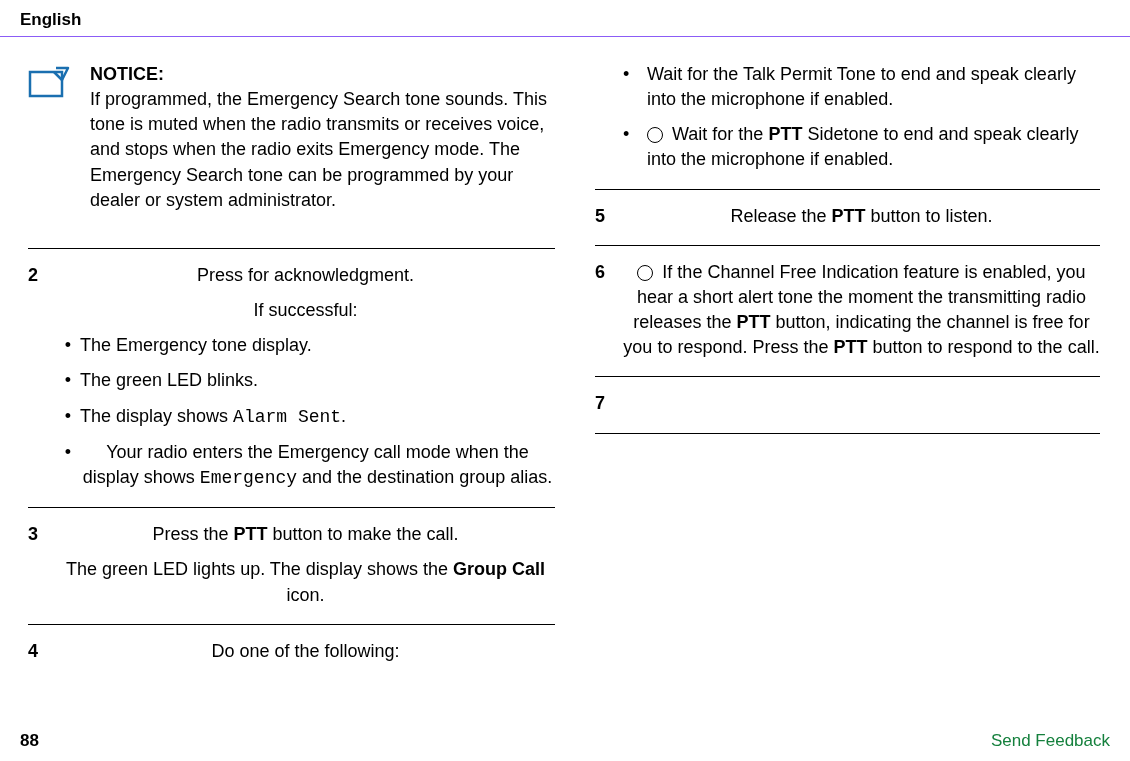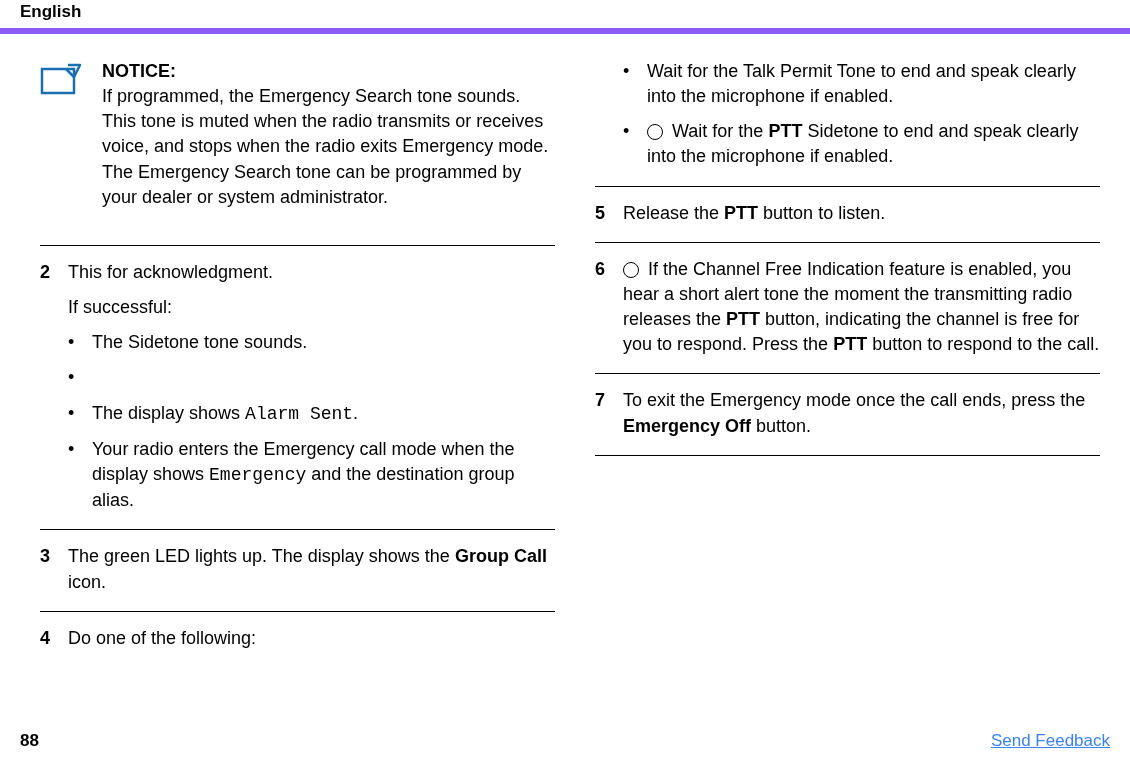--- a/index.html
+++ b/index.html
@@ -7,36 +7,36 @@
       font-family: Arial, Helvetica, sans-serif;
       width: 1130px;
       height: 761px;
       background: #fff;
       position: relative;
       font-size: 18px;
       line-height: 1.4;
       color: #000;
     }
     .header {
-      padding: 0 20px 4px;
-      border-bottom: 6px solid #8b5cf6;
+      padding: 8px 20px 4px;
+      border-bottom: 1px solid #8b5cf6;
     }
     .header-title {
       font-weight: bold;
       font-size: 17px;
     }
     .content {
       display: flex;
       padding: 0;
     }
     .column {
       width: 50%;
       padding: 10px 30px 0 30px;
     }
-    .col-left { padding-left: 40px; padding-right: 10px; }
+    .col-left { padding-left: 28px; padding-right: 10px; }
     .col-right { padding-left: 30px; padding-right: 30px; }
     .notice-block {
       display: flex;
       align-items: flex-start;
       margin-bottom: 20px;
       padding: 15px 0 15px 0;
     }
     .notice-icon {
       flex-shrink: 0;
       margin-right: 18px;
@@ -48,21 +48,21 @@
       border-top: 1.5px solid #000;
       padding: 14px 0 16px 0;
       display: flex;
     }
     .step-num {
       font-weight: bold;
       width: 28px;
       flex-shrink: 0;
       text-align: left;
     }
-    .step-body { flex: 1; }
+    .step-body { flex: 1; text-align: center; }
     .step-body p { margin-bottom: 10px; }
     .step-body p:last-child { margin-bottom: 0; }
     ul.bullets {
       list-style: none;
       padding: 0;
       margin: 0;
     }
     ul.bullets li {
       display: flex;
       margin-bottom: 10px;
@@ -94,21 +94,21 @@
       bottom: 8px;
       left: 0;
       right: 0;
       display: flex;
       justify-content: space-between;
       padding: 0 20px;
       font-size: 17px;
       gap: 14px;
     }
     .page-num { font-weight: bold; }
-    .feedback-link { color: #3b82f6; text-decoration: underline; }
+    .feedback-link { color: #15803d; }
     .last-step-border { border-bottom: 1.5px solid #000; }
   </style>
 </head>
 <body>
 
 <div class="header">
   <div class="header-title">English</div>
 </div>
 
 <div class="content">
@@ -125,45 +125,47 @@
       </div>
       <div class="notice-text">
         <span class="notice-title">NOTICE:</span><br>
         <span>If programmed, the Emergency Search tone sounds. This tone is muted when the radio transmits or receives voice, and stops when the radio exits Emergency mode. The Emergency Search tone can be programmed by your dealer or system administrator.</span>
       </div>
     </div>
 
     <div class="step-block">
       <div class="step-num">2</div>
       <div class="step-body">
-        <p>This for acknowledgment.</p>
+        <p>Press for acknowledgment.</p>
         <p>If successful:</p>
         <ul class="bullets">
           <li>
             <span class="bullet-mark">•</span>
-            <span>The Sidetone tone sounds.</span>
-          </li>
-          <li>
-            <span class="bullet-mark">•</span>
+            <span>The Emergency tone display.</span>
+          </li>
+          <li>
+            <span class="bullet-mark">•</span>
+            <span>The green LED blinks.</span>
           </li>
           <li>
             <span class="bullet-mark">•</span>
             <span><span>The display shows </span><span class="mono">Alarm Sent</span><span>.</span></span>
           </li>
           <li>
             <span class="bullet-mark">•</span>
             <span><span>Your radio enters the Emergency call mode when the display shows </span><span class="mono">Emergency</span><span> and the destination group alias.</span></span>
           </li>
         </ul>
       </div>
     </div>
 
     <div class="step-block">
       <div class="step-num">3</div>
       <div class="step-body">
+        <p><span>Press the </span><span class="bold">PTT</span><span> button to make the call.</span></p>
         <p><span>The green LED lights up. The display shows the </span><span class="bold">Group Call</span><span> icon.</span></p>
       </div>
     </div>
 
     <div class="step-block" style="border-bottom:none;">
       <div class="step-num">4</div>
       <div class="step-body">
         <p>Do one of the following:</p>
       </div>
     </div>
@@ -195,21 +197,20 @@
     <div class="step-block">
       <div class="step-num">6</div>
       <div class="step-body">
         <p><span class="inline-icon"></span><span> If the Channel Free Indication feature is enabled, you hear a short alert tone the moment the transmitting radio releases the </span><span class="bold">PTT</span><span> button, indicating the channel is free for you to respond. Press the </span><span class="bold">PTT</span><span> button to respond to the call.</span></p>
       </div>
     </div>
 
     <div class="step-block last-step-border">
       <div class="step-num">7</div>
       <div class="step-body">
-        <p><span>To exit the Emergency mode once the call ends, press the </span><span class="bold">Emergency Off</span><span> button.</span></p>
       </div>
     </div>
 
   </div>
 </div>
 
 <div class="footer">
   <span class="page-num">88</span>
   <a class="feedback-link">Send Feedback</a>
 </div>

